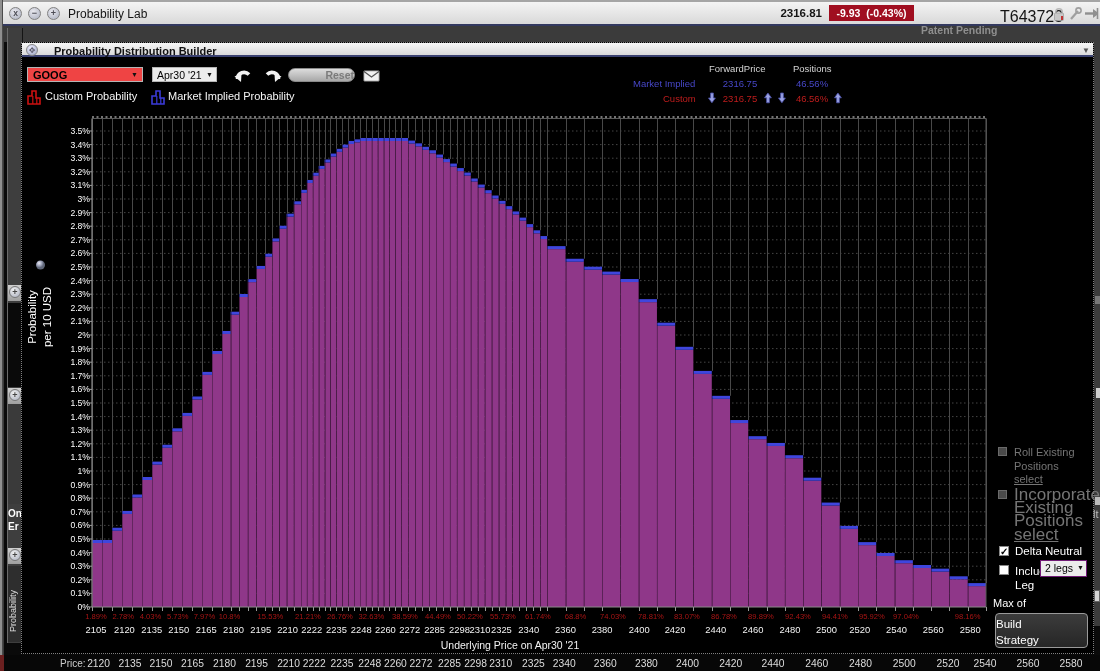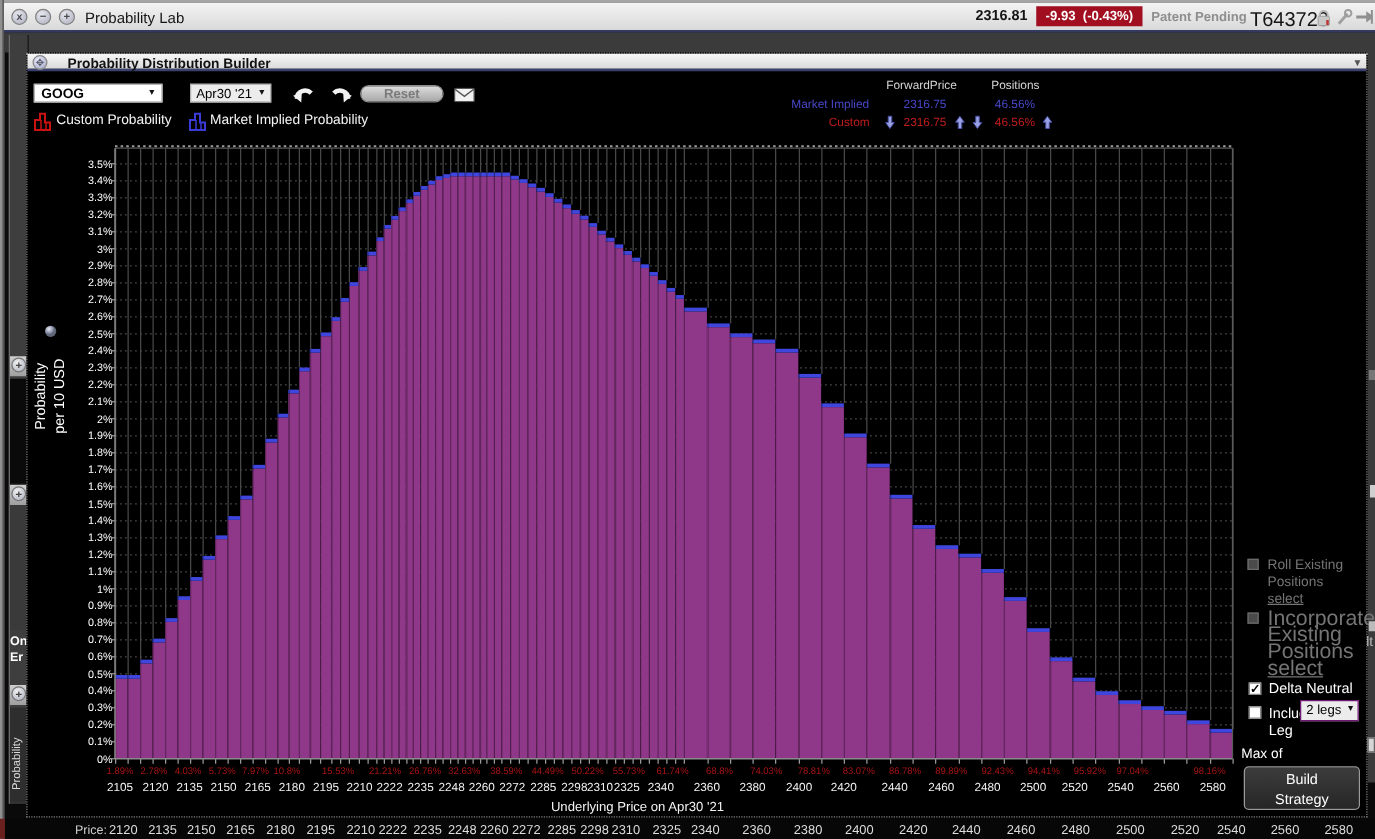--- a/index.html
+++ b/index.html
@@ -16,21 +16,21 @@
 
 <div class="abs" style="left:0;top:0;width:1100px;height:26px;background:linear-gradient(#f4f4f4,#d9d9d9);border-top:2px solid #a5a5a5;border-bottom:2px solid #33395f"></div>
 <div class="abs" style="left:0;top:0;width:3px;height:671px;background:#8f8f8f;border-right:1px solid #4a4a4a"></div>
 
 <div class="abs" style="left:9px;top:7px;width:13px;height:13px;border-radius:50%;background:radial-gradient(circle at 38% 32%,#e8e8ee,#a9aebe);border:1px solid #818181;color:#4c4c55;font-size:8.5px;font-weight:bold;text-align:center;line-height:11px">x</div>
 <div class="abs" style="left:28px;top:7px;width:13px;height:13px;border-radius:50%;background:radial-gradient(circle at 38% 32%,#e8e8ee,#a9aebe);border:1px solid #818181;color:#4c4c55;font-size:9px;font-weight:bold;text-align:center;line-height:10px">−</div>
 <div class="abs" style="left:47px;top:7px;width:13px;height:13px;border-radius:50%;background:radial-gradient(circle at 38% 32%,#e8e8ee,#a9aebe);border:1px solid #818181;color:#4c4c55;font-size:9px;font-weight:bold;text-align:center;line-height:11px">+</div>
 <div class="abs" style="left:68px;top:7px;font-size:12px;font-weight:normal;color:#151515">Probability Lab</div>
 <div class="abs" style="left:722px;top:7px;width:100px;font-size:11.5px;font-weight:bold;color:#151515;text-align:right">2316.81</div>
 <div class="abs" style="left:829px;top:5px;width:85px;height:16px;background:#a00e20;color:#fff;font-weight:bold;font-size:10.5px;text-align:center;line-height:16px">-9.93&nbsp; (-0.43%)</div>
-<div class="abs" style="left:921px;top:8px;font-size:10.5px;font-weight:bold;color:#8e8e8e">Patent Pending</div>
+<div class="abs" style="left:921px;top:24px;font-size:10.5px;font-weight:bold;color:#8e8e8e">Patent Pending</div>
 <div class="abs" style="left:1000px;top:7.5px;font-size:16px;font-weight:normal;color:#151515">T643723</div>
 
 <svg class="abs" style="left:1053px;top:5px" width="46" height="17" viewBox="0 0 46 17">
  <path d="M2 7 a4 4 0 0 1 8 0 v2 h-1.6 v-2 a2.4 2.4 0 0 0 -4.8 0 v2 H2 Z" fill="#b9b9b9"></path>
  <rect x="1.5" y="8" width="9" height="7.5" rx="1" fill="#c9c9c9" stroke="#9a9a9a" stroke-width="0.7"></rect>
  <rect x="8" y="11" width="2" height="4" fill="#c03434"></rect>
  <g stroke="#9f9f9f" stroke-width="2.2" fill="none">
       <path d="M18 14 L25 6"></path>
     </g>
  <circle cx="25.5" cy="5.5" r="2.6" fill="none" stroke="#9f9f9f" stroke-width="1.6"></circle>
@@ -57,35 +57,35 @@
 <div class="abs" style="left:21px;top:42px;width:1073px;height:612px;background:#000;border:1px dotted #808080"></div>
 
 <div class="abs" style="left:4px;top:655px;width:1096px;height:16px;background:#070707"></div>
 <div class="abs" style="left:0px;top:655px;width:4px;height:16px;background:#6b2020"></div>
 
 <div class="abs" style="left:22px;top:43px;width:1071px;height:14px;background:linear-gradient(#f7f7f7,#dadada);border-bottom:2px solid #3a4170"></div>
 <div class="abs" style="left:26px;top:44px;width:12px;height:12px;border-radius:50%;background:radial-gradient(circle at 38% 32%,#eef,#9aa2c0);border:1px solid #888;color:#556;font-size:8px;text-align:center;line-height:11px">✥</div>
 <div class="abs" style="left:54px;top:45px;font-size:11px;font-weight:bold;color:#111">Probability Distribution Builder</div>
 <div class="abs" style="left:1082px;top:46px;font-size:8px;color:#555">▼</div>
 
-<div class="abs" style="left:27px;top:67px;width:103px;height:15px;background:#ffffff;border:1px solid #b5b5b5">
+<div class="abs" style="left:27px;top:67px;width:116px;height:15px;background:#ef4444;border:1px solid #b5b5b5">
   <span style="position:absolute;left:5px;top:0px;font-size:11px;font-weight:bold;color:#000;line-height:14px">GOOG</span>
   <span style="position:absolute;right:4px;top:0px;font-size:7px;color:#111;line-height:13px">▼</span>
 </div>
 <div class="abs" style="left:152px;top:67px;width:65px;height:15px;background:#ececec;border:1px solid #b5b5b5">
   <span style="position:absolute;left:4px;top:0px;font-size:10.5px;color:#000;line-height:14px">Apr30 '21</span>
   <span style="position:absolute;right:3px;top:0px;font-size:7px;color:#111;line-height:13px">▼</span>
 </div>
 <svg class="abs" style="left:234px;top:66px" width="52" height="18" viewBox="0 0 52 18">
   <path d="M3.5 13 C3.5 6.5 11 4.5 15 8.5" stroke="#f2f2f2" stroke-width="3.6" fill="none"></path>
   <path d="M0.5 10.5 l6.5 5.5 l0.5 -8.5 z" fill="#f2f2f2"></path>
   <path d="M44.5 13 C44.5 6.5 37 4.5 33 8.5" stroke="#f2f2f2" stroke-width="3.6" fill="none"></path>
   <path d="M47.5 10.5 l-6.5 5.5 l-0.5 -8.5 z" fill="#f2f2f2"></path>
 </svg>
-<div class="abs" style="left:288px;top:68px;width:67px;height:14px;border-radius:8px;background:linear-gradient(#dcdcdc,#a8a8a8);border:1px solid #8a8a8a;color:#7b7b7b;font-weight:bold;font-size:10.5px;text-align:center;line-height:13px">Reset</div>
+<div class="abs" style="left:288px;top:68px;width:67px;height:14px;border-radius:8px;background:linear-gradient(#dcdcdc,#a8a8a8);border:1px solid #8a8a8a;color:#7b7b7b;font-weight:bold;font-size:10.5px;text-align:right;line-height:13px">Reset</div>
 <svg class="abs" style="left:363px;top:70px" width="17" height="12" viewBox="0 0 17 12">
   <rect x="0.7" y="0.7" width="15.6" height="10.6" rx="1" fill="#f2f2f2" stroke="#555" stroke-width="1"></rect>
   <path d="M1 1.4 L8.5 7 L16 1.4" fill="none" stroke="#555" stroke-width="1.2"></path>
 </svg>
 
 <svg class="abs" style="left:27px;top:88px" width="15" height="17" viewBox="0 0 15 17">
   <path d="M1 16 V8 h4 V3 h4 V10 h4 v6 z" fill="none" stroke="#cc1111" stroke-width="1.6"></path>
   <line x1="5.8" y1="8" x2="5.8" y2="16" stroke="#cc1111" stroke-width="1.2"></line>
   <line x1="9.8" y1="10" x2="9.8" y2="16" stroke="#cc1111" stroke-width="1.2"></line>
 </svg>
@@ -762,19 +762,19 @@
 <div class="abs" style="left:1014px;top:488px;font-size:17px;color:#757575;line-height:13.2px">Incorporate<br>Existing<br>Positions<br><span style="text-decoration:underline">select</span></div>
 <div class="abs" style="left:999px;top:546px;width:10px;height:10px;background:#fff;border:1px solid #888;color:#000;font-size:10px;font-weight:bold;line-height:10px;text-align:center">✓</div>
 <div class="abs" style="left:1015px;top:545px;font-size:11.5px;color:#fff">Delta Neutral</div>
 <div class="abs" style="left:999px;top:565px;width:10px;height:10px;background:#fff;border:1px solid #888"></div>
 <div class="abs" style="left:1015px;top:564px;font-size:11.5px;color:#fff;line-height:14px">Include Stock<br>Leg</div>
 <div class="abs" style="left:993px;top:597px;font-size:11px;color:#fff">Max of</div>
 <div class="abs" style="left:1040px;top:560px;width:47px;height:17px;background:#ececec;border:1px solid #701a75">
   <span style="position:absolute;left:4px;top:0;font-size:10.5px;color:#000;line-height:15px">2 legs</span>
   <span style="position:absolute;right:2px;top:0;font-size:7px;color:#111;line-height:14px">▼</span>
 </div>
-<div class="abs" style="left:995px;top:613px;width:93px;height:35px;background:linear-gradient(#3c3c3c,#262626);border:1px solid #9a9a9a;border-radius:4px;color:#fff;font-size:11.5px;text-align:center;line-height:16px;padding-top:2px">Build<br>Strategy</div>
+<div class="abs" style="left:995px;top:613px;width:93px;height:35px;background:linear-gradient(#3c3c3c,#262626);border:1px solid #9a9a9a;border-radius:4px;color:#fff;font-size:11.5px;text-align:left;line-height:16px;padding-top:2px">Build<br>Strategy</div>
 
 <div class="abs" style="left:1095px;top:296px;width:5px;height:8px;background:#777"></div>
 <div class="abs" style="left:1096px;top:388px;width:4px;height:10px;background:#cfcfcf"></div>
 <div class="abs" style="left:1095px;top:497px;width:5px;height:8px;background:#bbb"></div>
 <div class="abs" style="left:1093px;top:508px;font-size:11px;color:#bbb">lt</div>
 <div class="abs" style="left:1094px;top:590px;width:6px;height:12px;background:#d5d5d5;border:1px solid #666"></div>
 
 </body></html>

